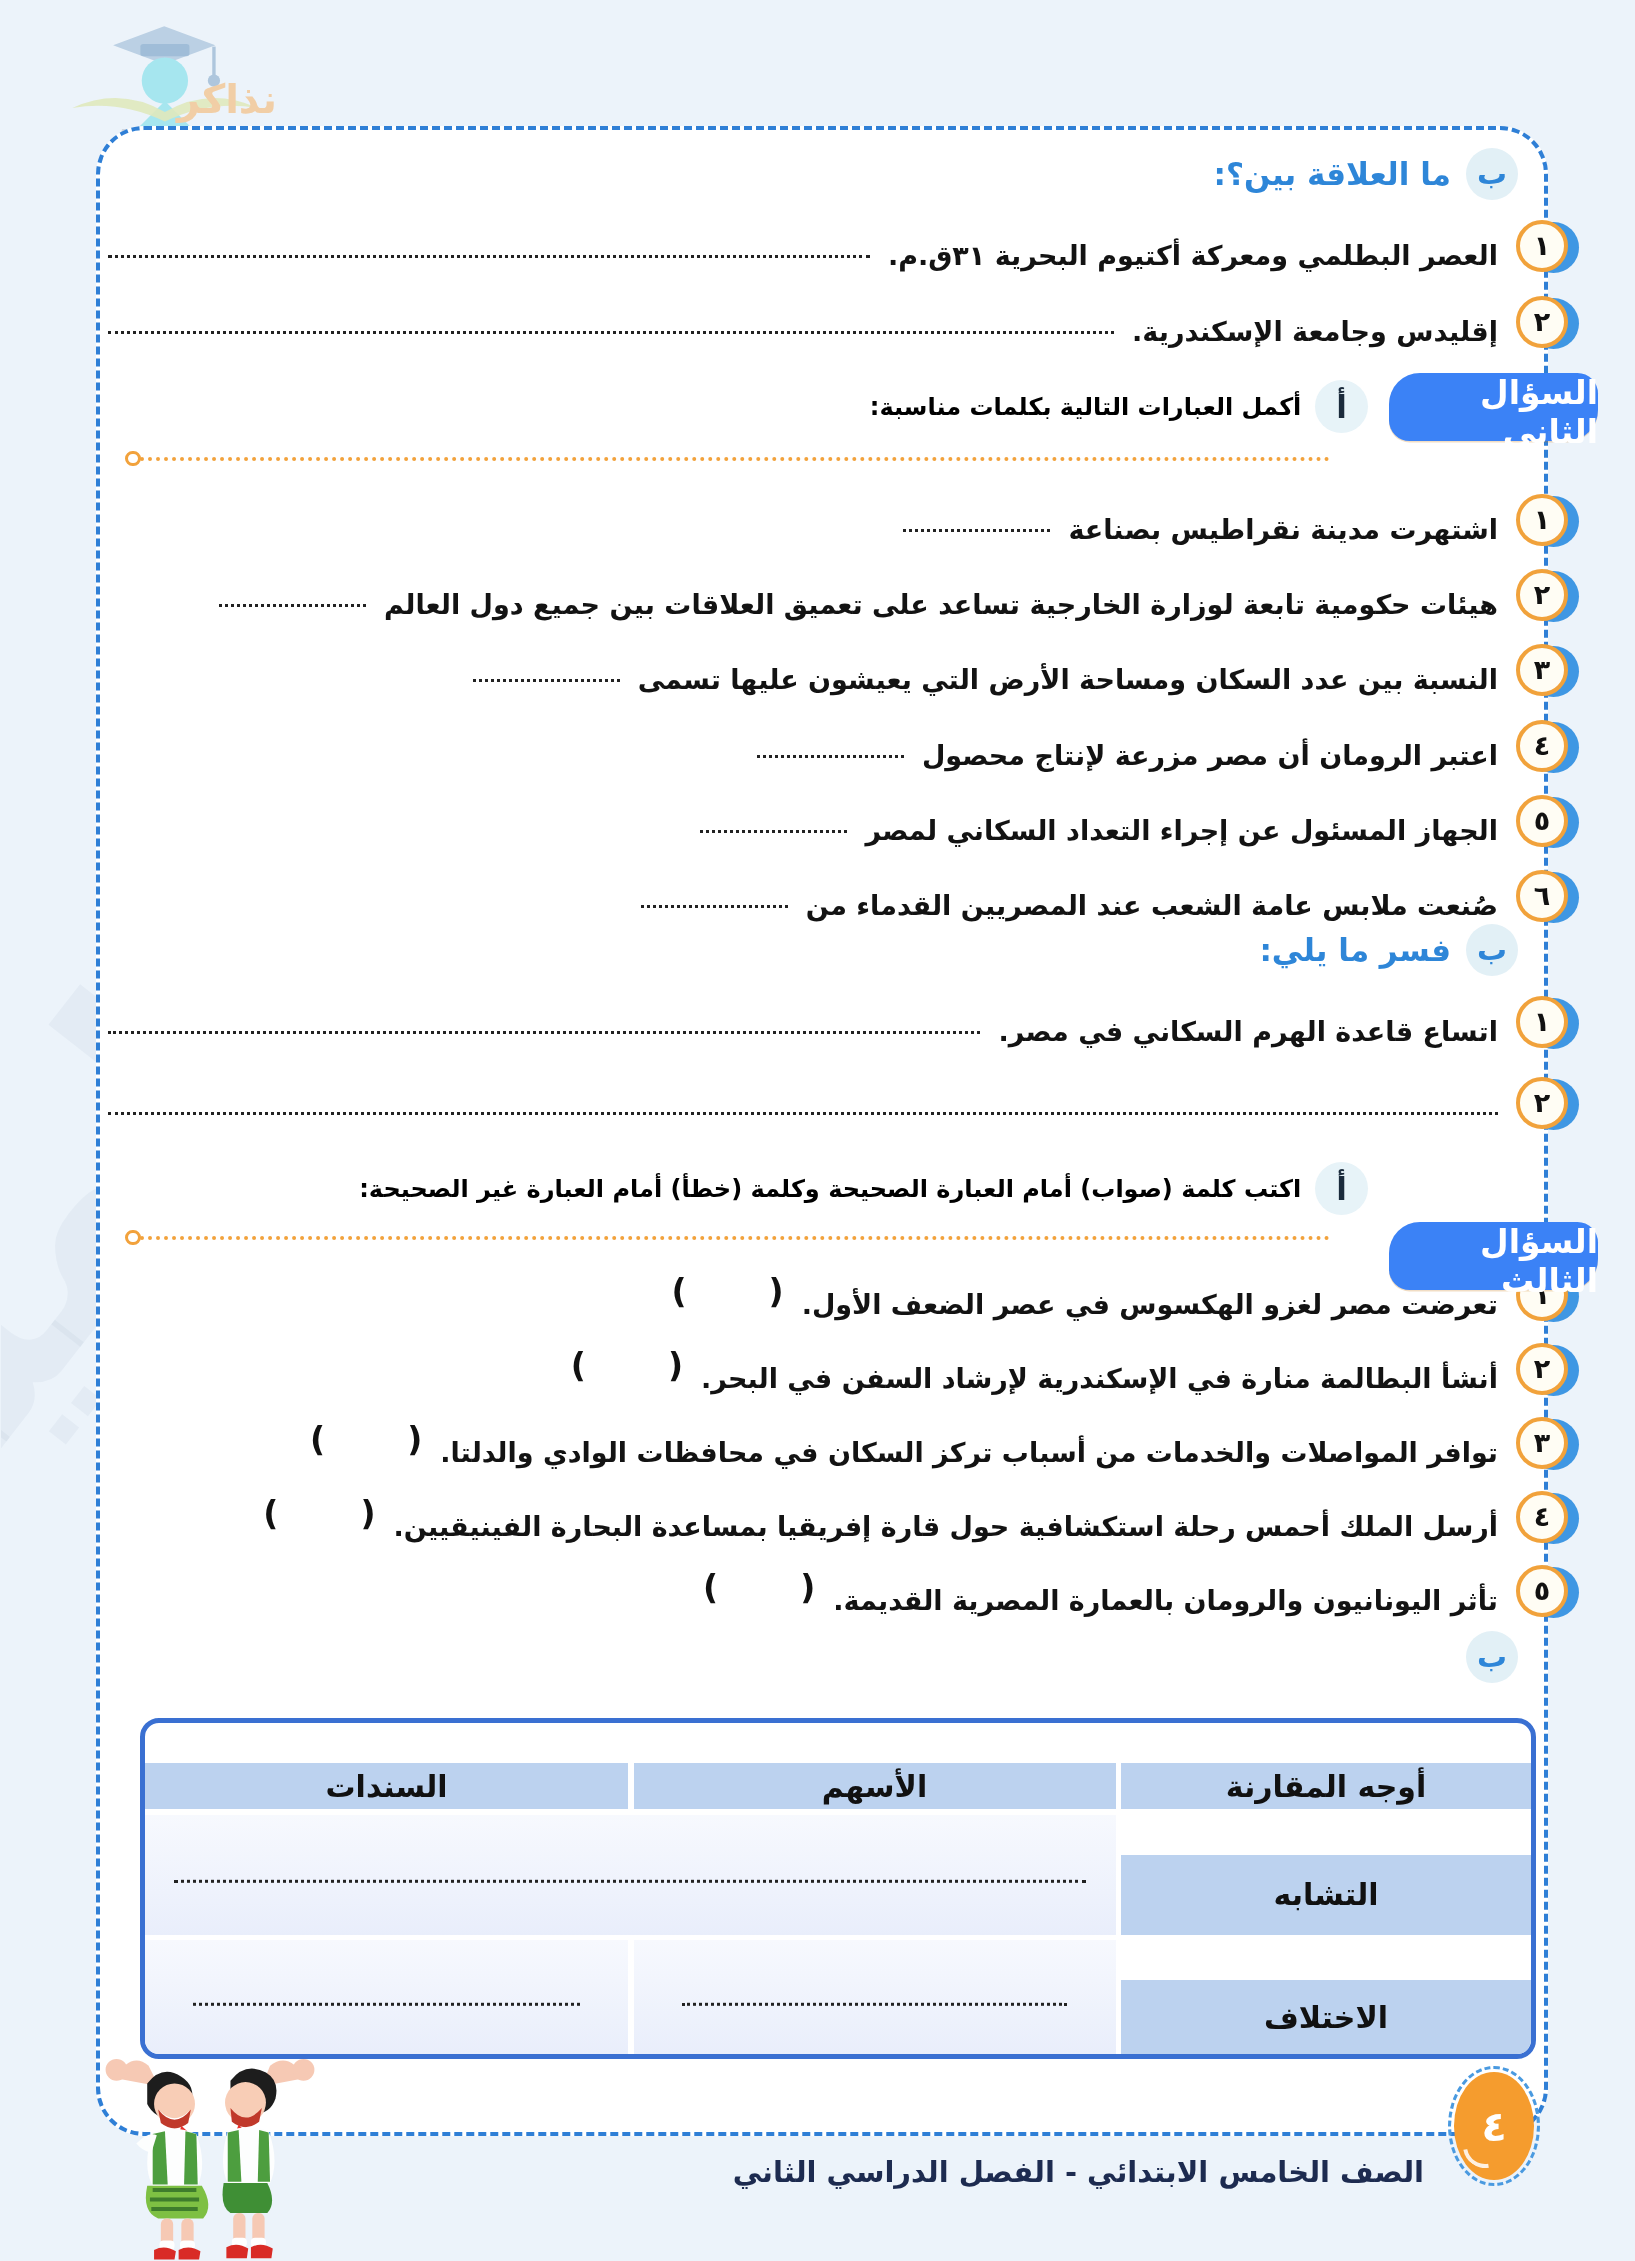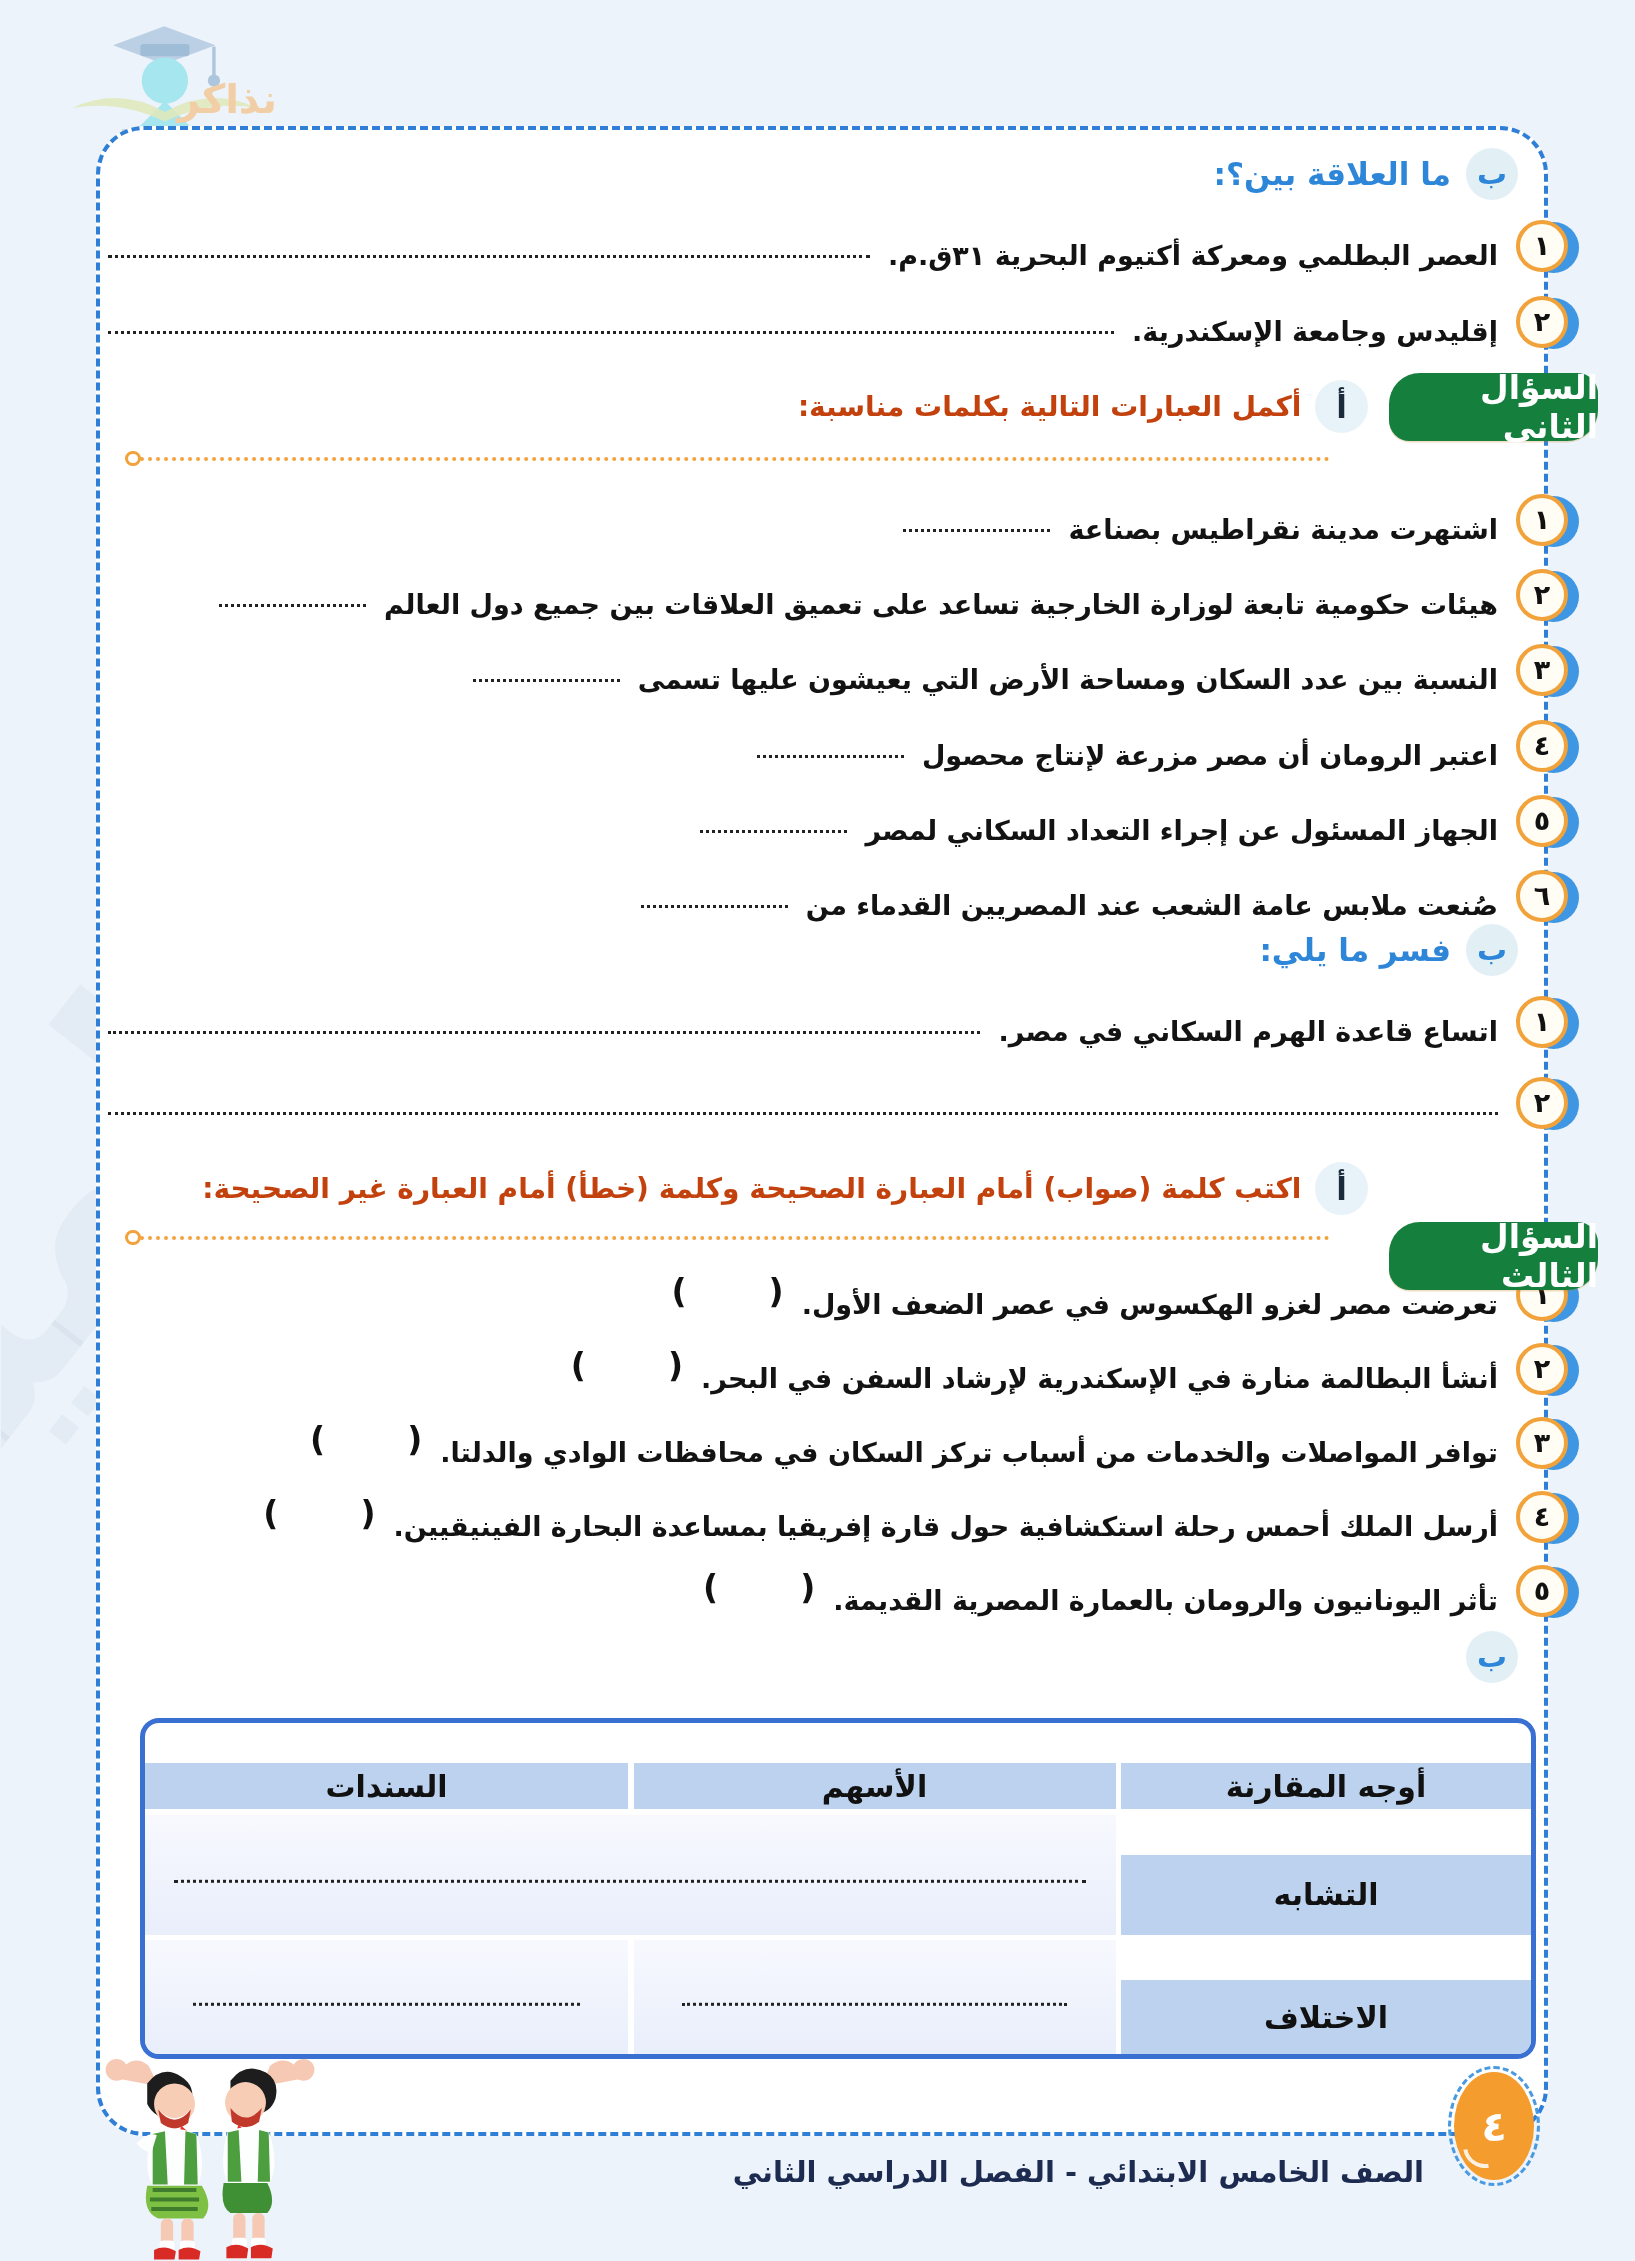--- a/index.html
+++ b/index.html
@@ -37,27 +37,27 @@
     display:flex;align-items:center;justify-content:center;font-size:27px;font-weight:bold;color:#111;}
   
   .part-head{position:absolute;right:118px;height:59px;display:flex;align-items:center;gap:15px;z-index:3;}
   .marker-circle{flex:0 0 52px;width:52px;height:52px;border-radius:50%;background:#e2f0f6;
     display:flex;align-items:center;justify-content:center;font-size:30px;font-weight:bold;color:#16324f;}
   .marker-circle.blue{color:#2e86d8;}
   .part-title{font-size:31px;font-weight:bold;color:#2e86d8;white-space:nowrap;}
   .part-title .lead{color:#2e86d8;}
   .part-title .rest{color:#131313;font-size:29px;}
   
-  .banner{position:absolute;right:38px;width:209px;height:68px;background:#15803d;border-radius:31px 20.5px 31px 20.5px;
-    display:flex;align-items:center;justify-content:center;z-index:4;box-shadow:0 1.4px 0 rgba(200,120,20,.25);}
+  .banner{position:absolute;right:38px;width:209px;height:68px;background:#3b82f6;border-radius:31px 20.5px 31px 20.5px;
+    display:flex;align-items:flex-start;justify-content:center;z-index:4;box-shadow:0 1.4px 0 rgba(200,120,20,.25);}
   .banner span{color:#fff;font-size:33px;font-weight:bold;}
   .sub-label{position:absolute;right:268px;height:59px;display:flex;align-items:center;gap:13.7px;z-index:4;}
   .sub-label .sub-marker{flex:0 0 53px;width:53px;height:53px;border-radius:50%;background:#e7f3f8;
     display:flex;align-items:center;justify-content:center;font-size:31px;font-weight:bold;color:#1b2b3c;}
-  .sub-label .sub-title{font-size:28px;font-weight:bold;color:#c2410c;white-space:nowrap;}
+  .sub-label .sub-title{font-size:24px;font-weight:bold;color:#000000;white-space:nowrap;}
   .orange-dotted{position:absolute;left:140px;right:306px;height:0;border-bottom:4.8px dotted #f2a23c;z-index:3;}
   .orange-dotted::before{content:"";position:absolute;left:-15px;top:-6.2px;width:9.6px;height:9.6px;
     border:3.4px solid #f2a23c;border-radius:50%;background:#fff;}
   
   .ctable{position:absolute;left:140px;top:1718px;width:1396px;height:341px;z-index:3;
     display:grid;direction:rtl;grid-template-columns:410px 482px 1fr;grid-template-rows:86px 120px 1fr;
     gap:5.5px;background:#ffffff;border:5.5px solid #3a70d2;border-radius:19px;overflow:hidden;box-sizing:border-box;}
   .tcell{display:flex;align-items:center;justify-content:center;}
   .thead,.tlabel{background:#bcd2ef;font-size:30px;font-weight:bold;color:#111;margin-top:40px;}
   .tbody-cell{background:linear-gradient(180deg,#f7f9fe 0%,#e9eefb 100%);}

